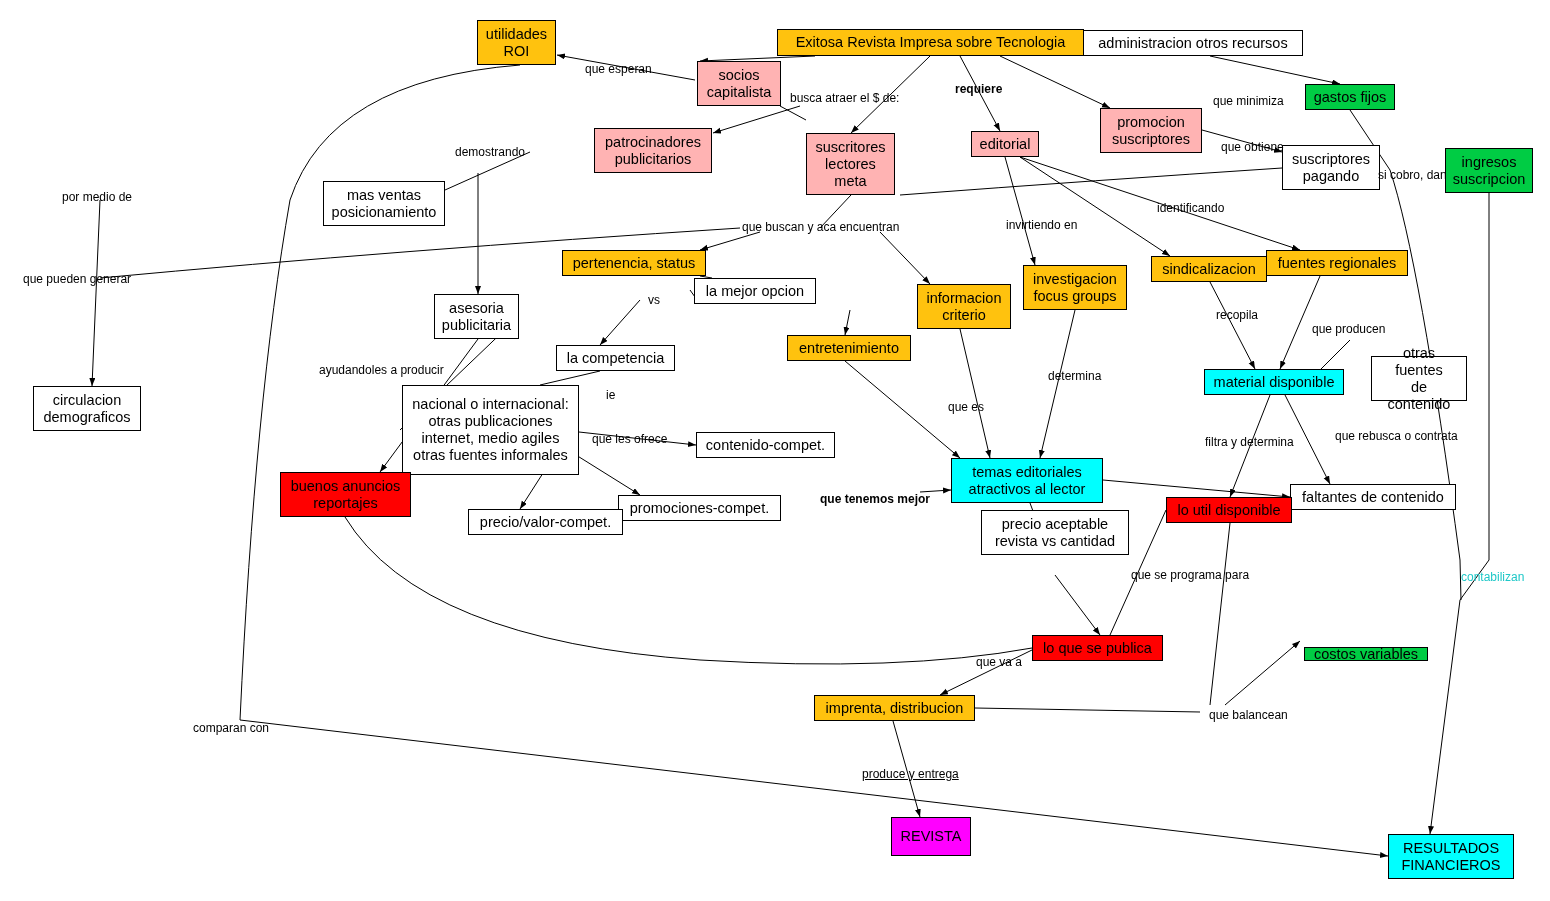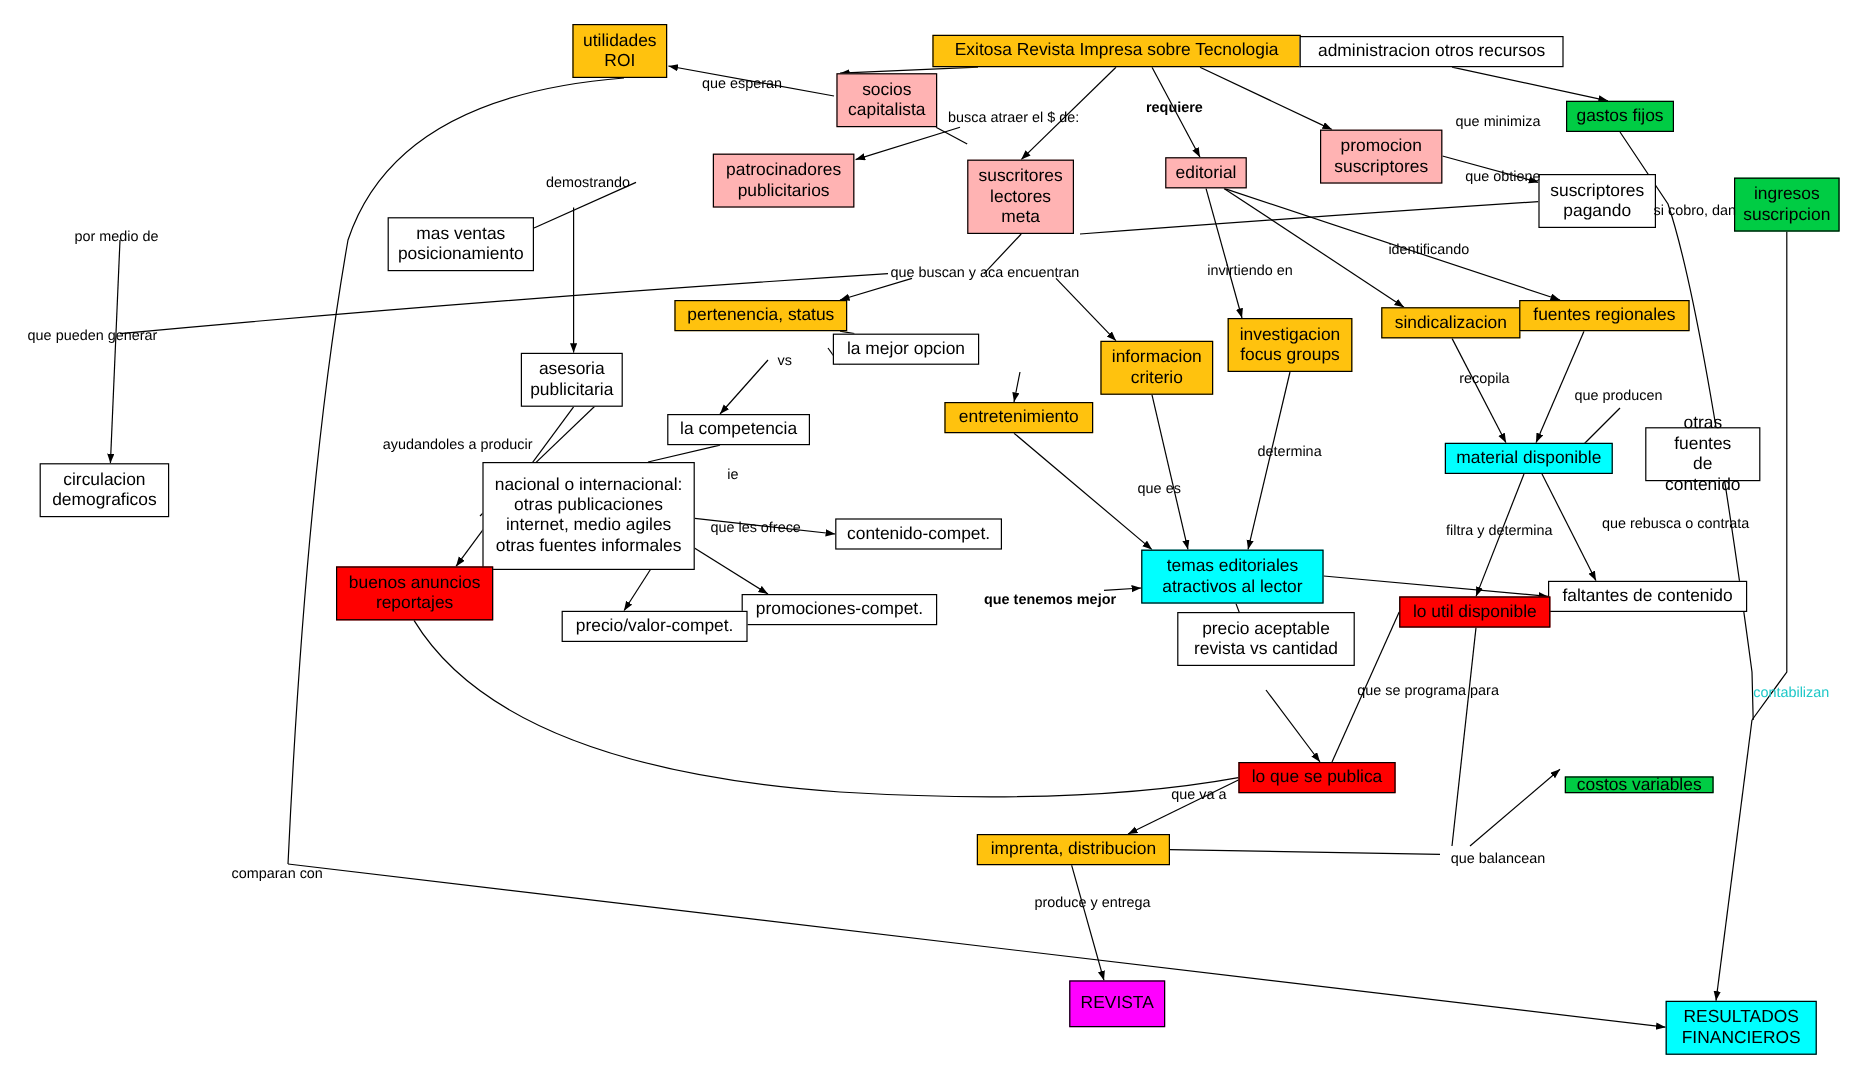--- a/index.html
+++ b/index.html
@@ -199,15 +199,15 @@
       <div class="lbl" style="left: 948px; top: 400px;">que es</div>
       <div class="lbl" style="left: 592px; top: 432px;">que les ofrece</div>
       <div class="lbl" style="left: 1205px; top: 435px;">filtra y determina</div>
       <div class="lbl" style="left: 1335px; top: 429px;">que rebusca o contrata</div>
       <div class="lbl" style="left: 820px; top: 492px; font-weight: bold;">que tenemos mejor</div>
       <div class="lbl" style="left: 1131px; top: 568px;">que se programa para</div>
       <div class="lbl teal" style="left: 1461px; top: 570px; text-align: right;">contabilizan</div>
       <div class="lbl" style="left: 976px; top: 655px;">que va a</div>
       <div class="lbl" style="left: 1209px; top: 708px;">que balancean</div>
       <div class="lbl" style="left: 193px; top: 721px;">comparan con</div>
-      <div class="lbl" style="left: 862px; top: 745px;">produce y entrega</div>
+      <div class="lbl" style="left: 862px; top: 767px; text-decoration: underline;">produce y entrega</div>
     </div>
 </div>
 
 </body></html>

